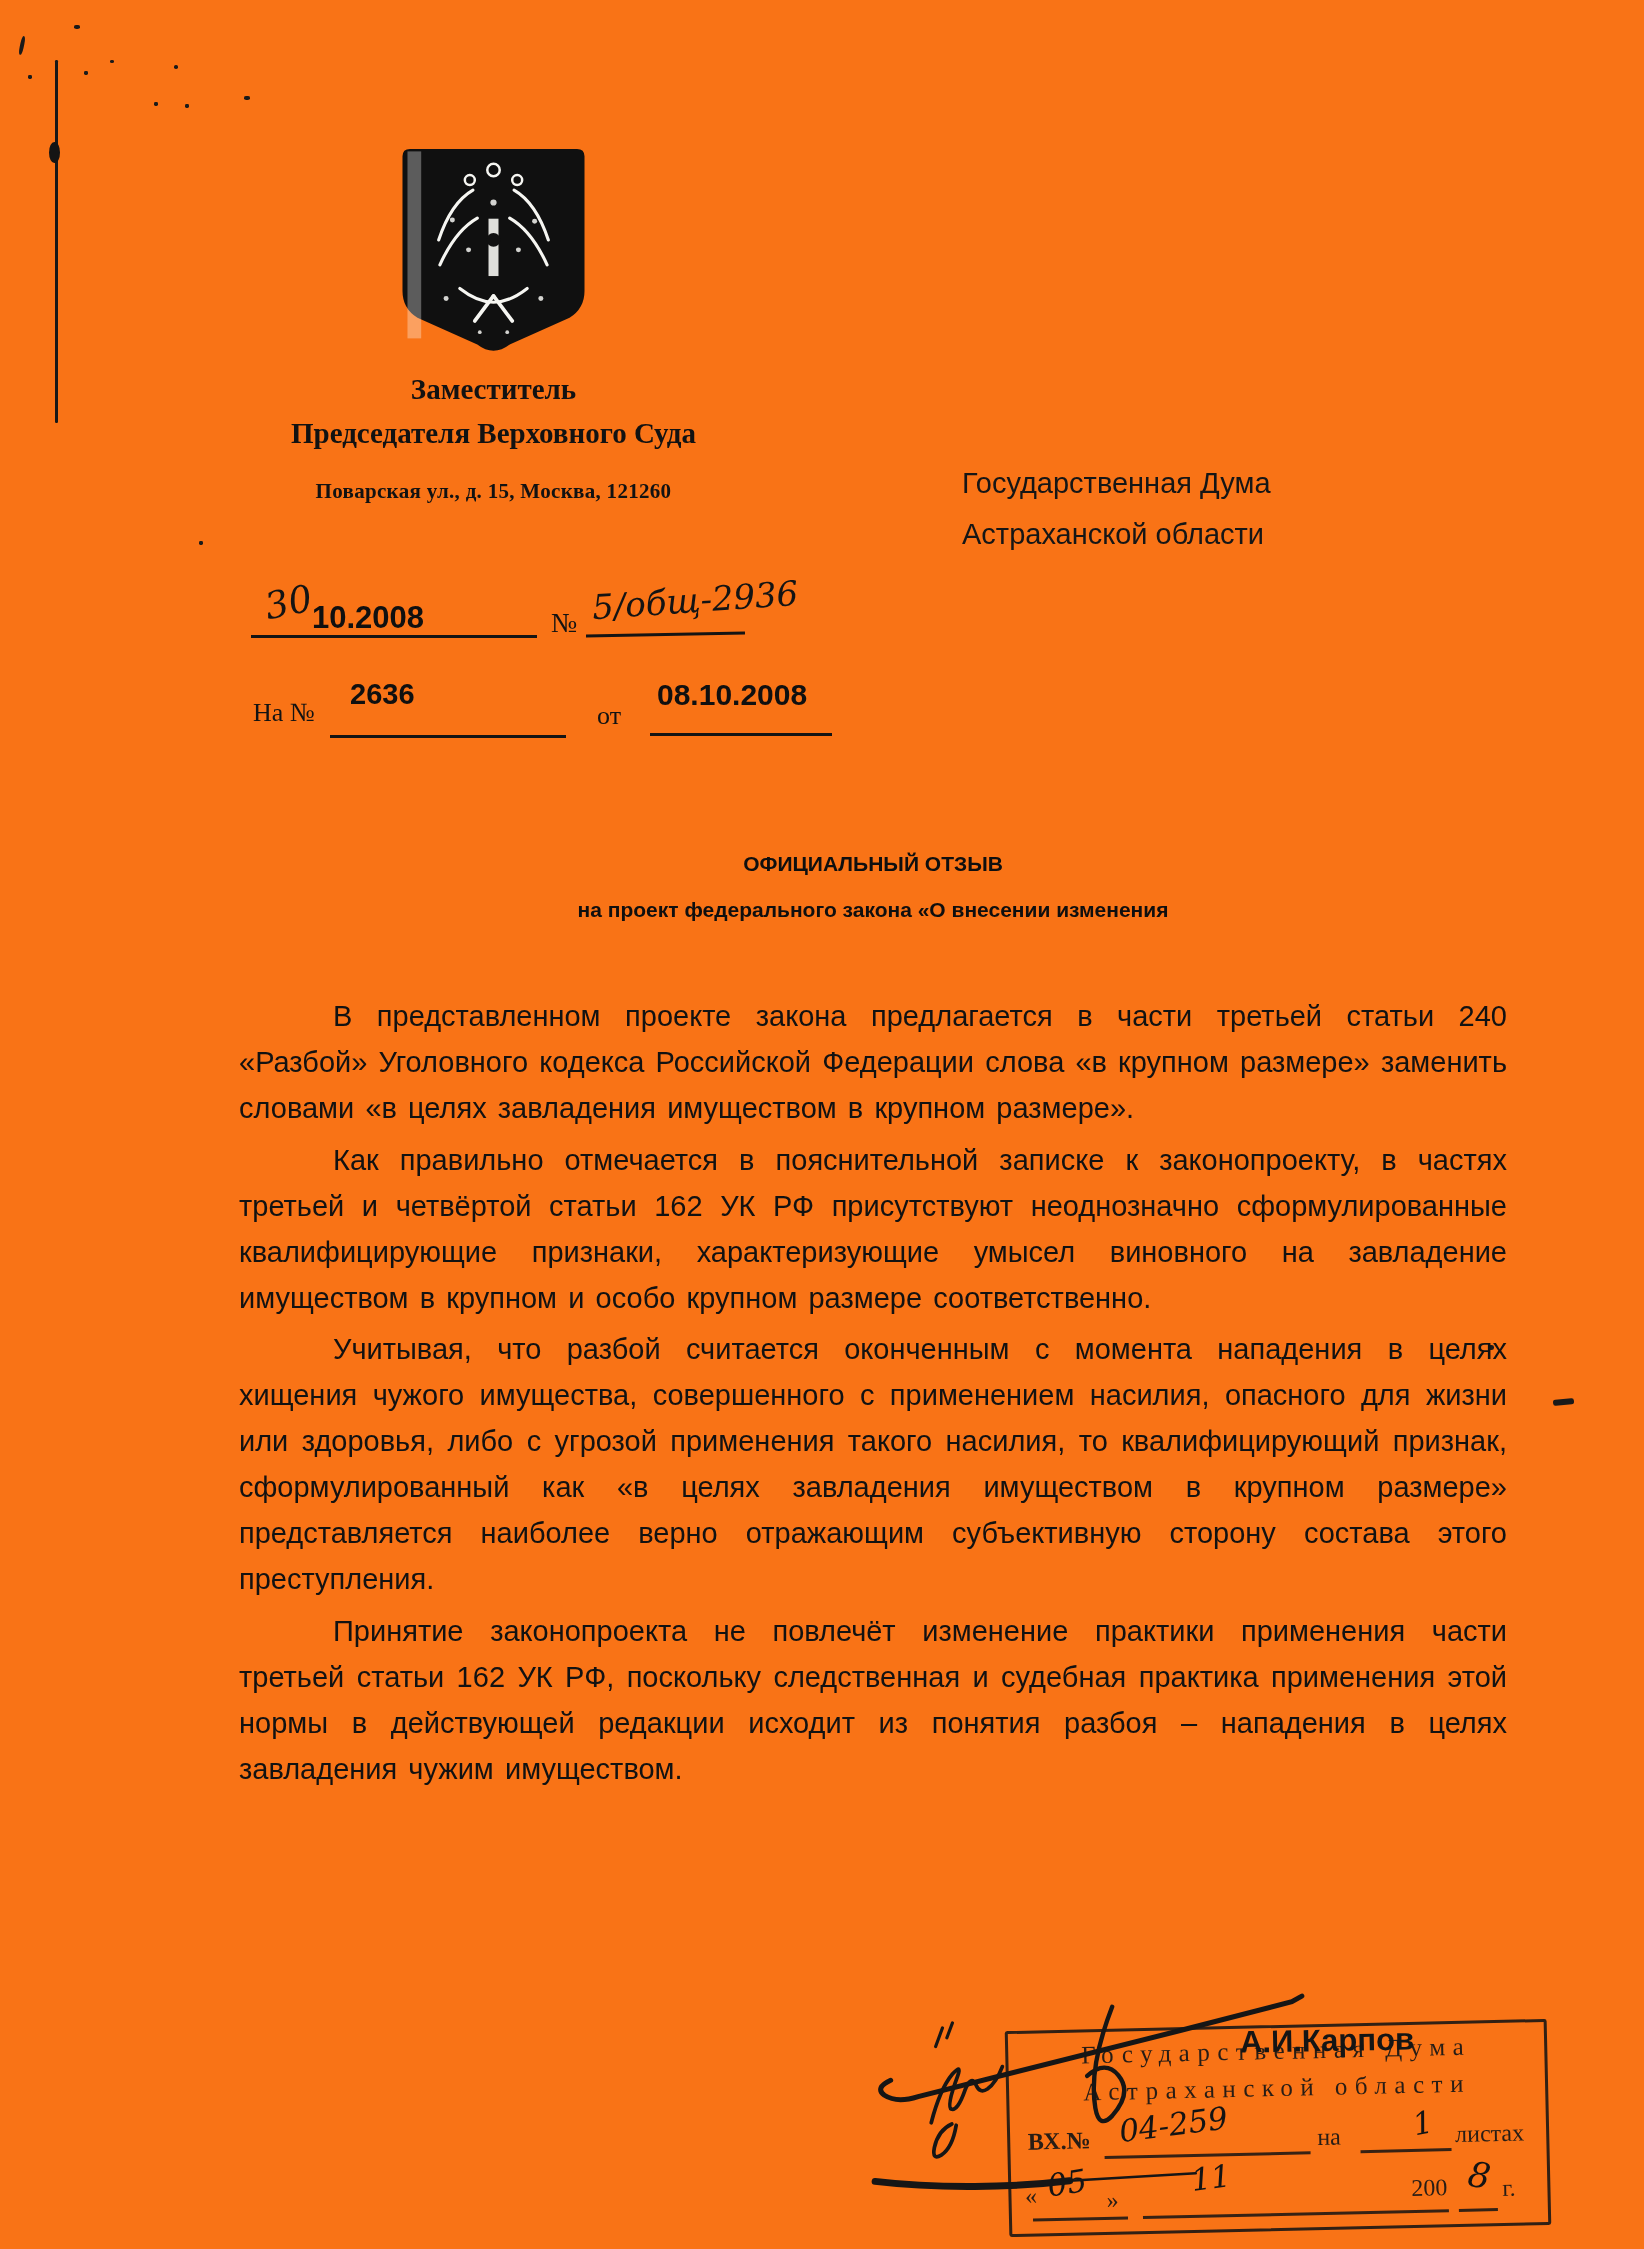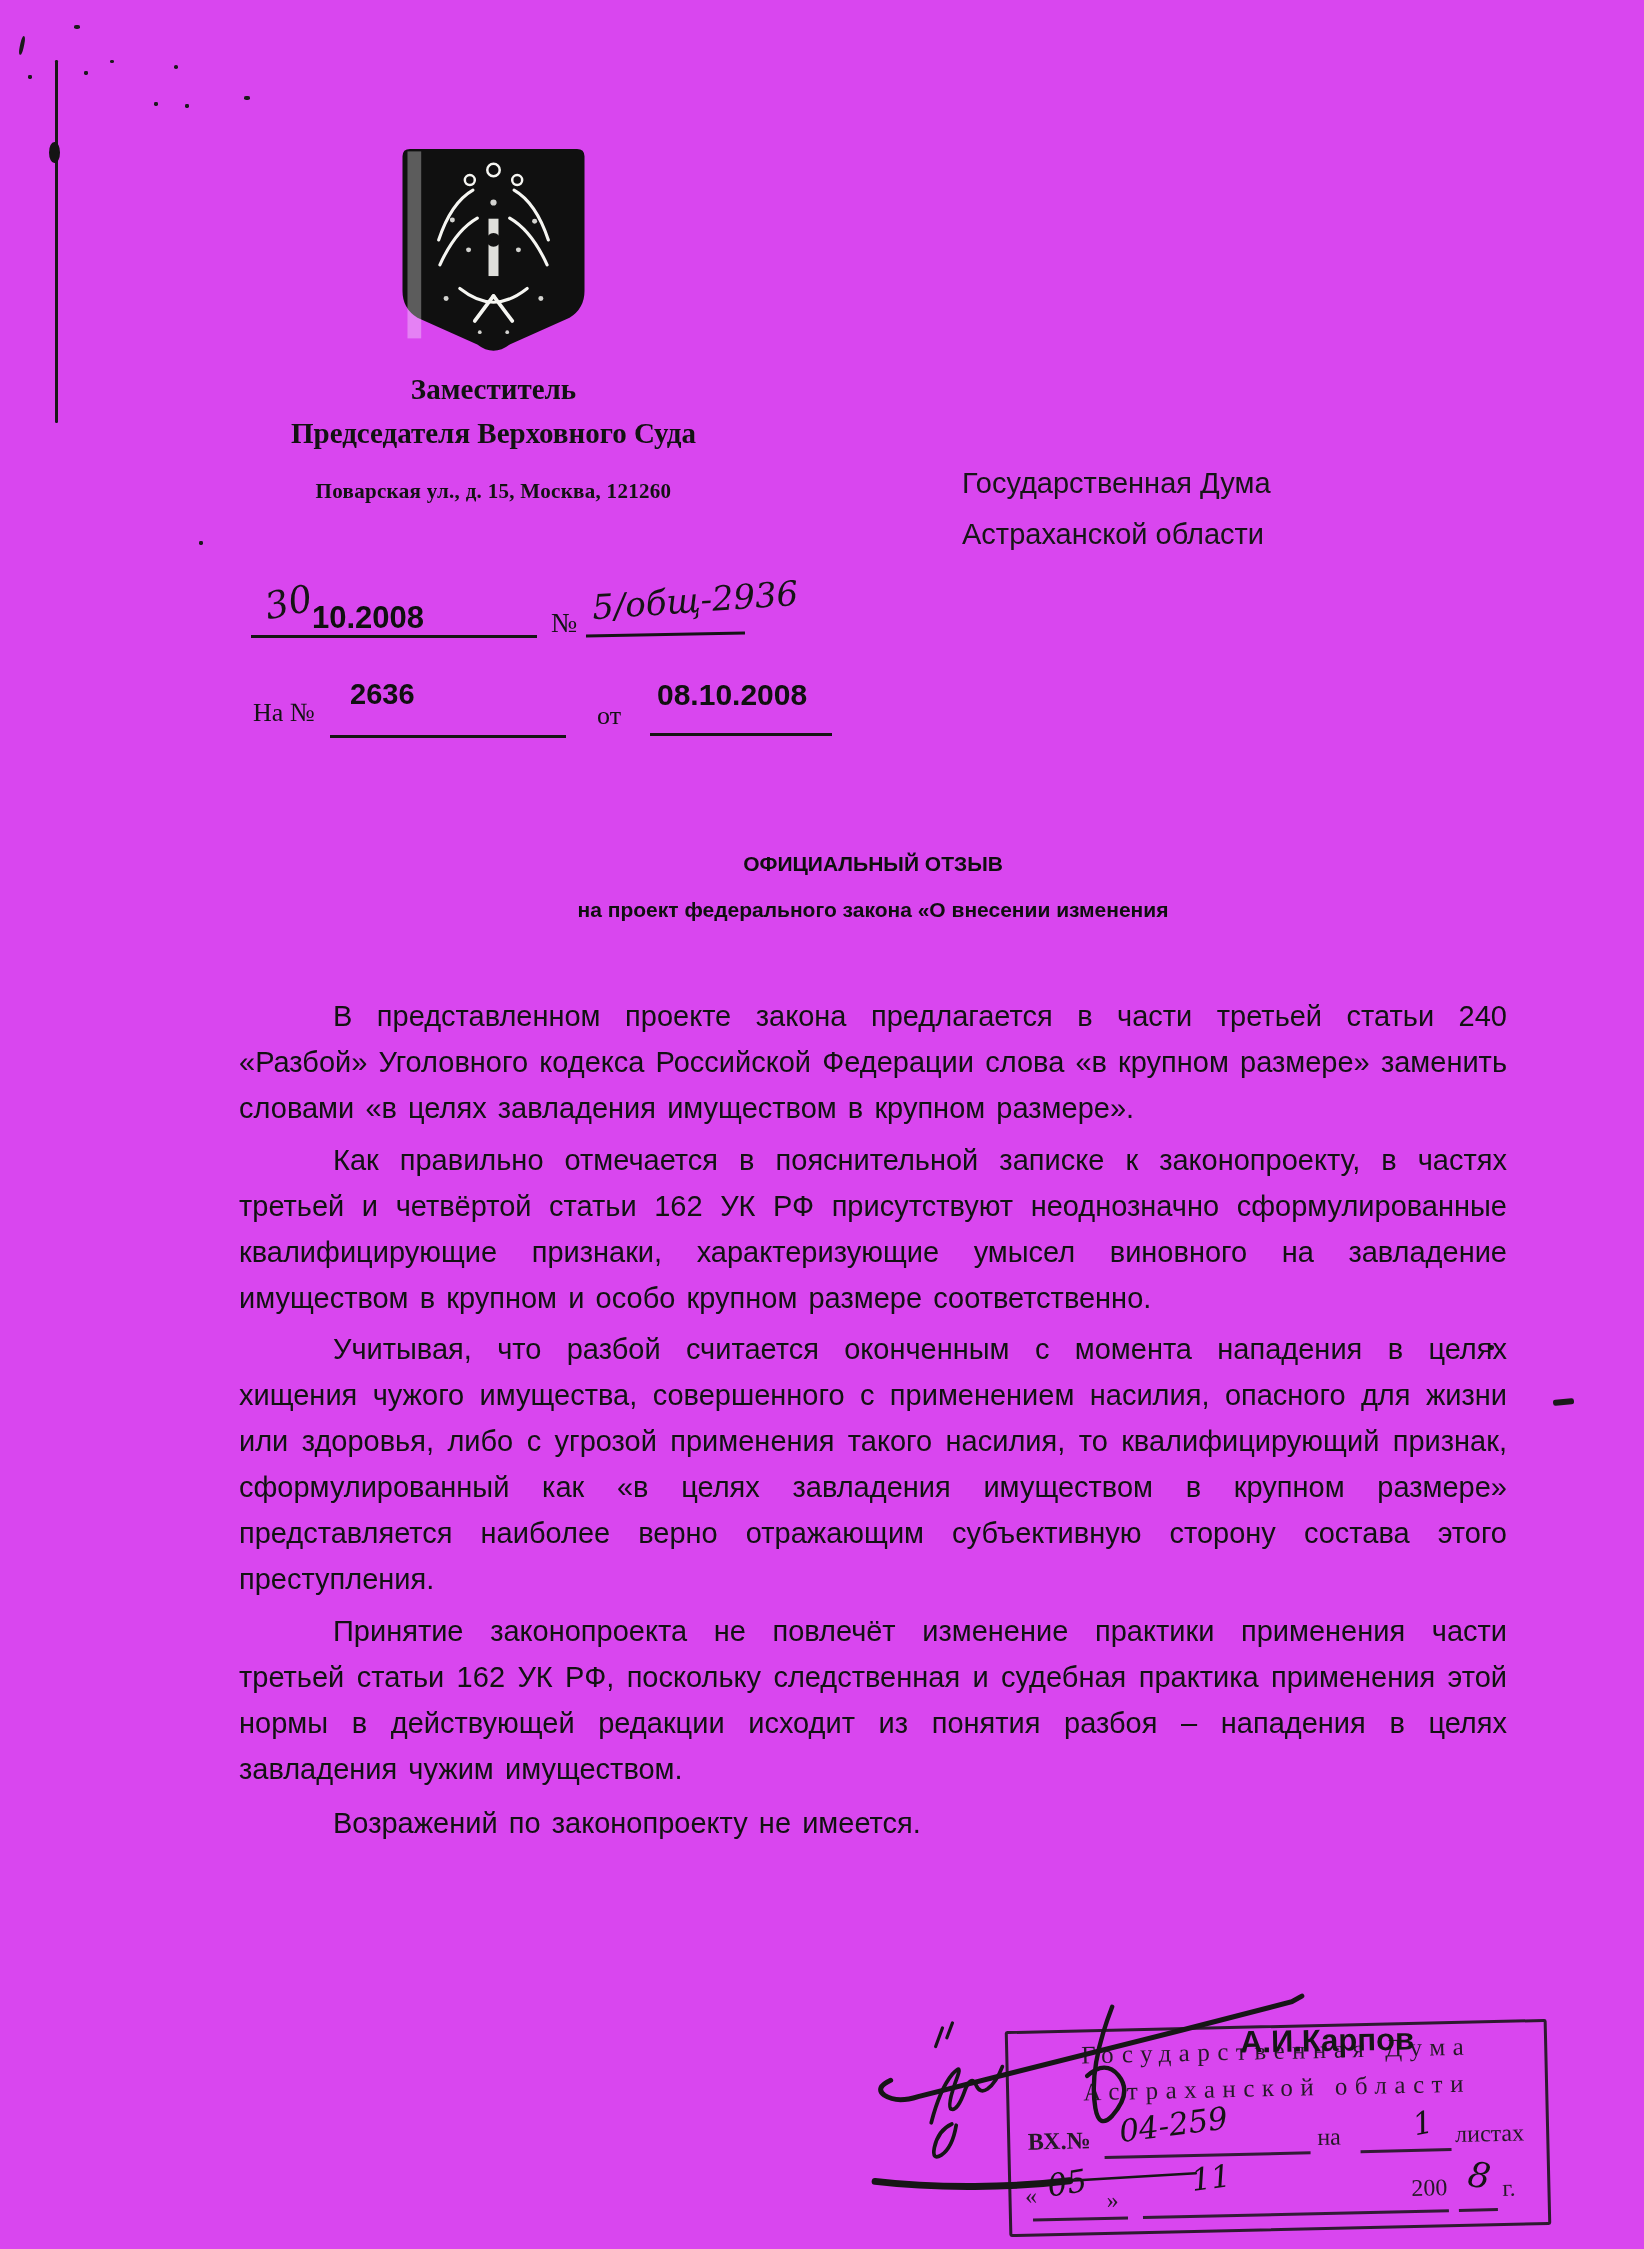--- a/index.html
+++ b/index.html
@@ -1,19 +1,19 @@
 <!DOCTYPE html>
 <html style="font-size:10px"><head>
 <meta charset="utf-8">
 <style>
   html,body{margin:0;padding:0;background:#e8e8e8;}
   .page{
     position:relative;
     width:1645px;height:2250px;
-    background:#d946ef;
+    background:#f97316;
     color:#141414;
     font-family:"Liberation Sans",sans-serif;
     overflow:hidden;
   }
   .abs{position:absolute;}
 
   
   .artifact{position:absolute;background:#1a1a1a;border-radius:40%;}
   .vline{position:absolute;left:55px;top:60px;width:3.1px;height:363px;background:#181818;border-radius:1.2px;}
   .vline-blob{position:absolute;left:49px;top:142px;width:10.6px;height:21px;background:#141414;border-radius:50%;}
@@ -180,21 +180,20 @@
   <div class="abs doc-title">
     <div>ОФИЦИАЛЬНЫЙ ОТЗЫВ</div>
     <div>на проект федерального закона «О внесении изменения</div>
   </div>
 
   <div class="abs body-text">
     <p>В представленном проекте закона предлагается в части третьей статьи 240 «Разбой» Уголовного кодекса Российской Федерации слова «в крупном размере» заменить словами «в целях завладения имуществом в крупном размере».</p>
     <p>Как правильно отмечается в пояснительной записке к законопроекту, в частях третьей и четвёртой статьи 162 УК РФ присутствуют неоднозначно сформулированные квалифицирующие признаки, характеризующие умысел виновного на завладение имуществом в крупном и особо крупном размере соответственно.</p>
     <p>Учитывая, что разбой считается оконченным с момента нападения в целях хищения чужого имущества, совершенного с применением насилия, опасного для жизни или здоровья, либо с угрозой применения такого насилия, то квалифицирующий признак, сформулированный как «в целях завладения имуществом в крупном размере» представляется наиболее верно отражающим субъективную сторону состава этого преступления.</p>
     <p>Принятие законопроекта не повлечёт изменение практики применения части третьей статьи 162 УК РФ, поскольку следственная и судебная практика применения этой нормы в действующей редакции исходит из понятия разбоя – нападения в целях завладения чужим имуществом.</p>
-    <p class="last">Возражений по законопроекту не имеется.</p>
   </div>
 
   <div class="abs stamp">
     <div class="org" style="top:8.7px;">Государственная Дума</div>
     <div class="org" style="top:46px;">Астраханской области</div>
 
     <div class="abs lbl" style="left:17.5px;top:95px;font-weight:700;">ВХ.№</div>
     <div class="abs hw" style="left:109px;top:76px;transform:rotate(-6deg);white-space:nowrap;">04-259</div>
     <div class="sline" style="left:94px;top:124px;width:206px;"></div>
     <div class="abs lbl" style="left:307px;top:97px;">на</div>

